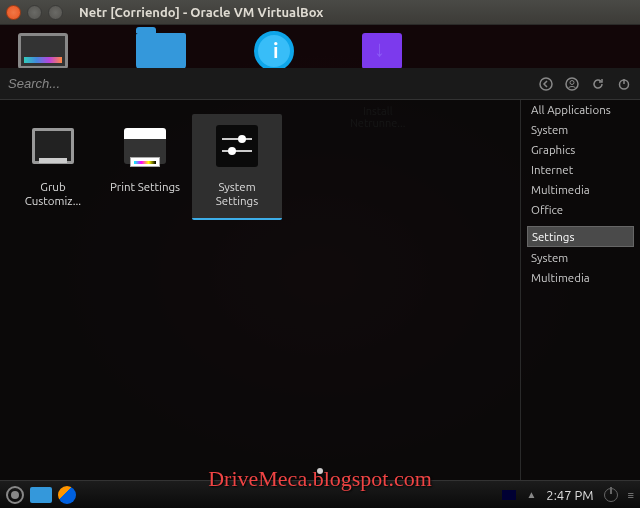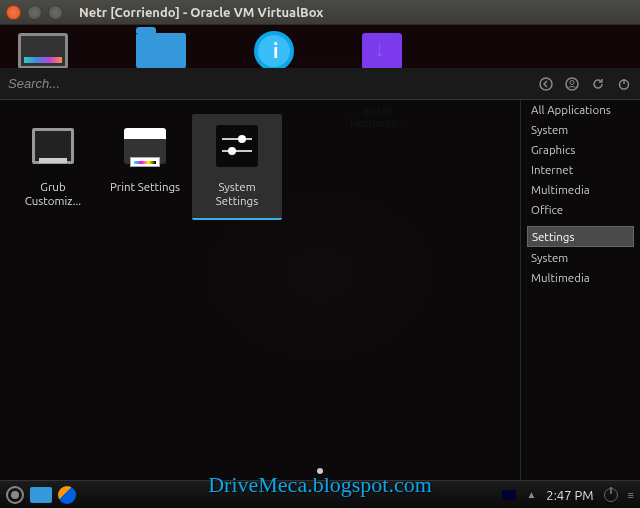--- a/index.html
+++ b/index.html
@@ -163,24 +163,24 @@
 .tb-right{margin-left:auto;display:flex;align-items:center;gap:10px;color:#aaa;font-size:11px;}
 .tb-flag{width:14px;height:10px;background:#003;position:relative;}
 .tb-arrow{color:#888;font-size:10px;}
 .clock{color:#ddd;font-size:13px;}
 .tb-power{width:14px;height:14px;border:1.5px solid #666;border-radius:50%;position:relative;}
 .tb-power::after{content:"";position:absolute;top:-2px;left:5px;width:2px;height:7px;background:#666;}
 .tb-menu{color:#888;cursor:pointer;}
 
 .watermark {
   position: absolute;
-  bottom: 10px;
+  bottom: 16px;
   left: 50%;
   transform: translateX(-50%);
-  color: #0ea5e9;
+  color: #ef4444;
   font-size: 22px;
   font-family: "Times New Roman", serif;
   text-shadow: 1px 1px 2px #000;
   pointer-events:none;
 }
 </style>
 </head>
 <body>
 
 <div class="titlebar">

